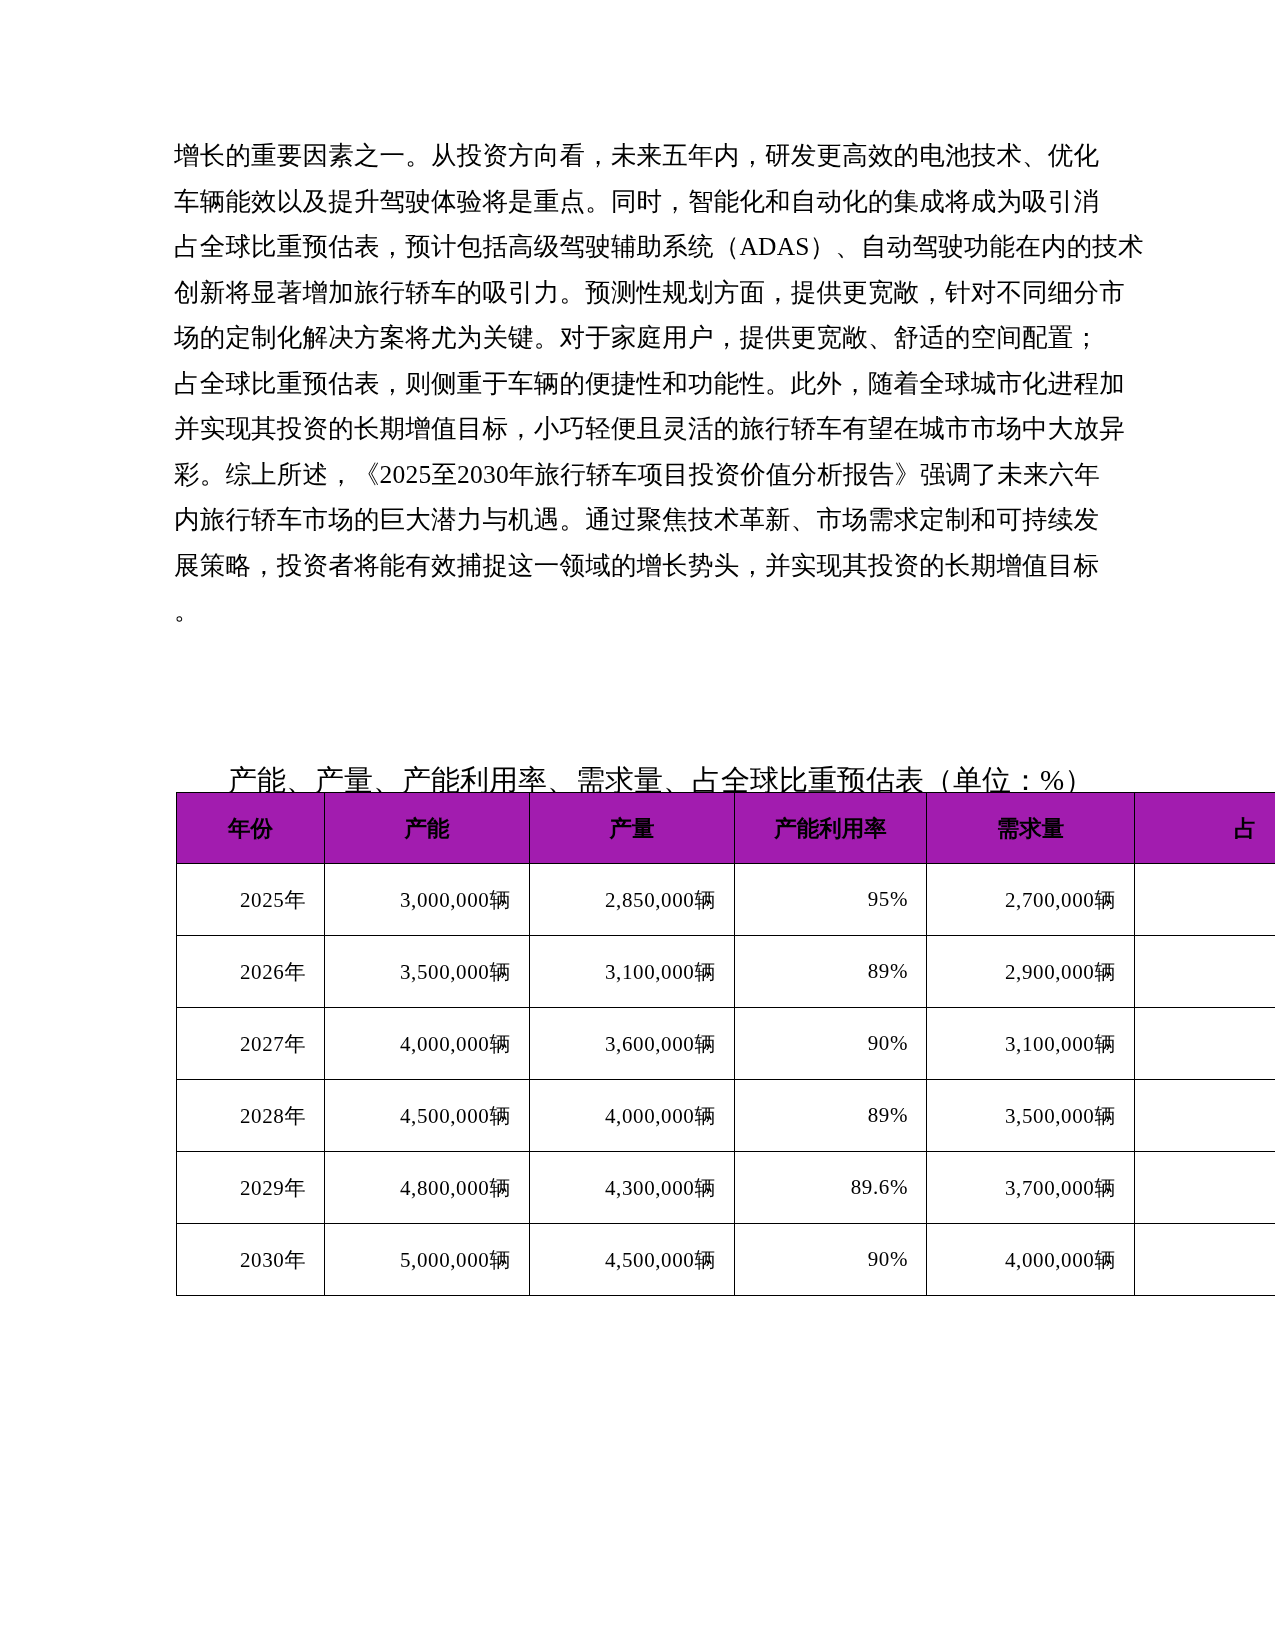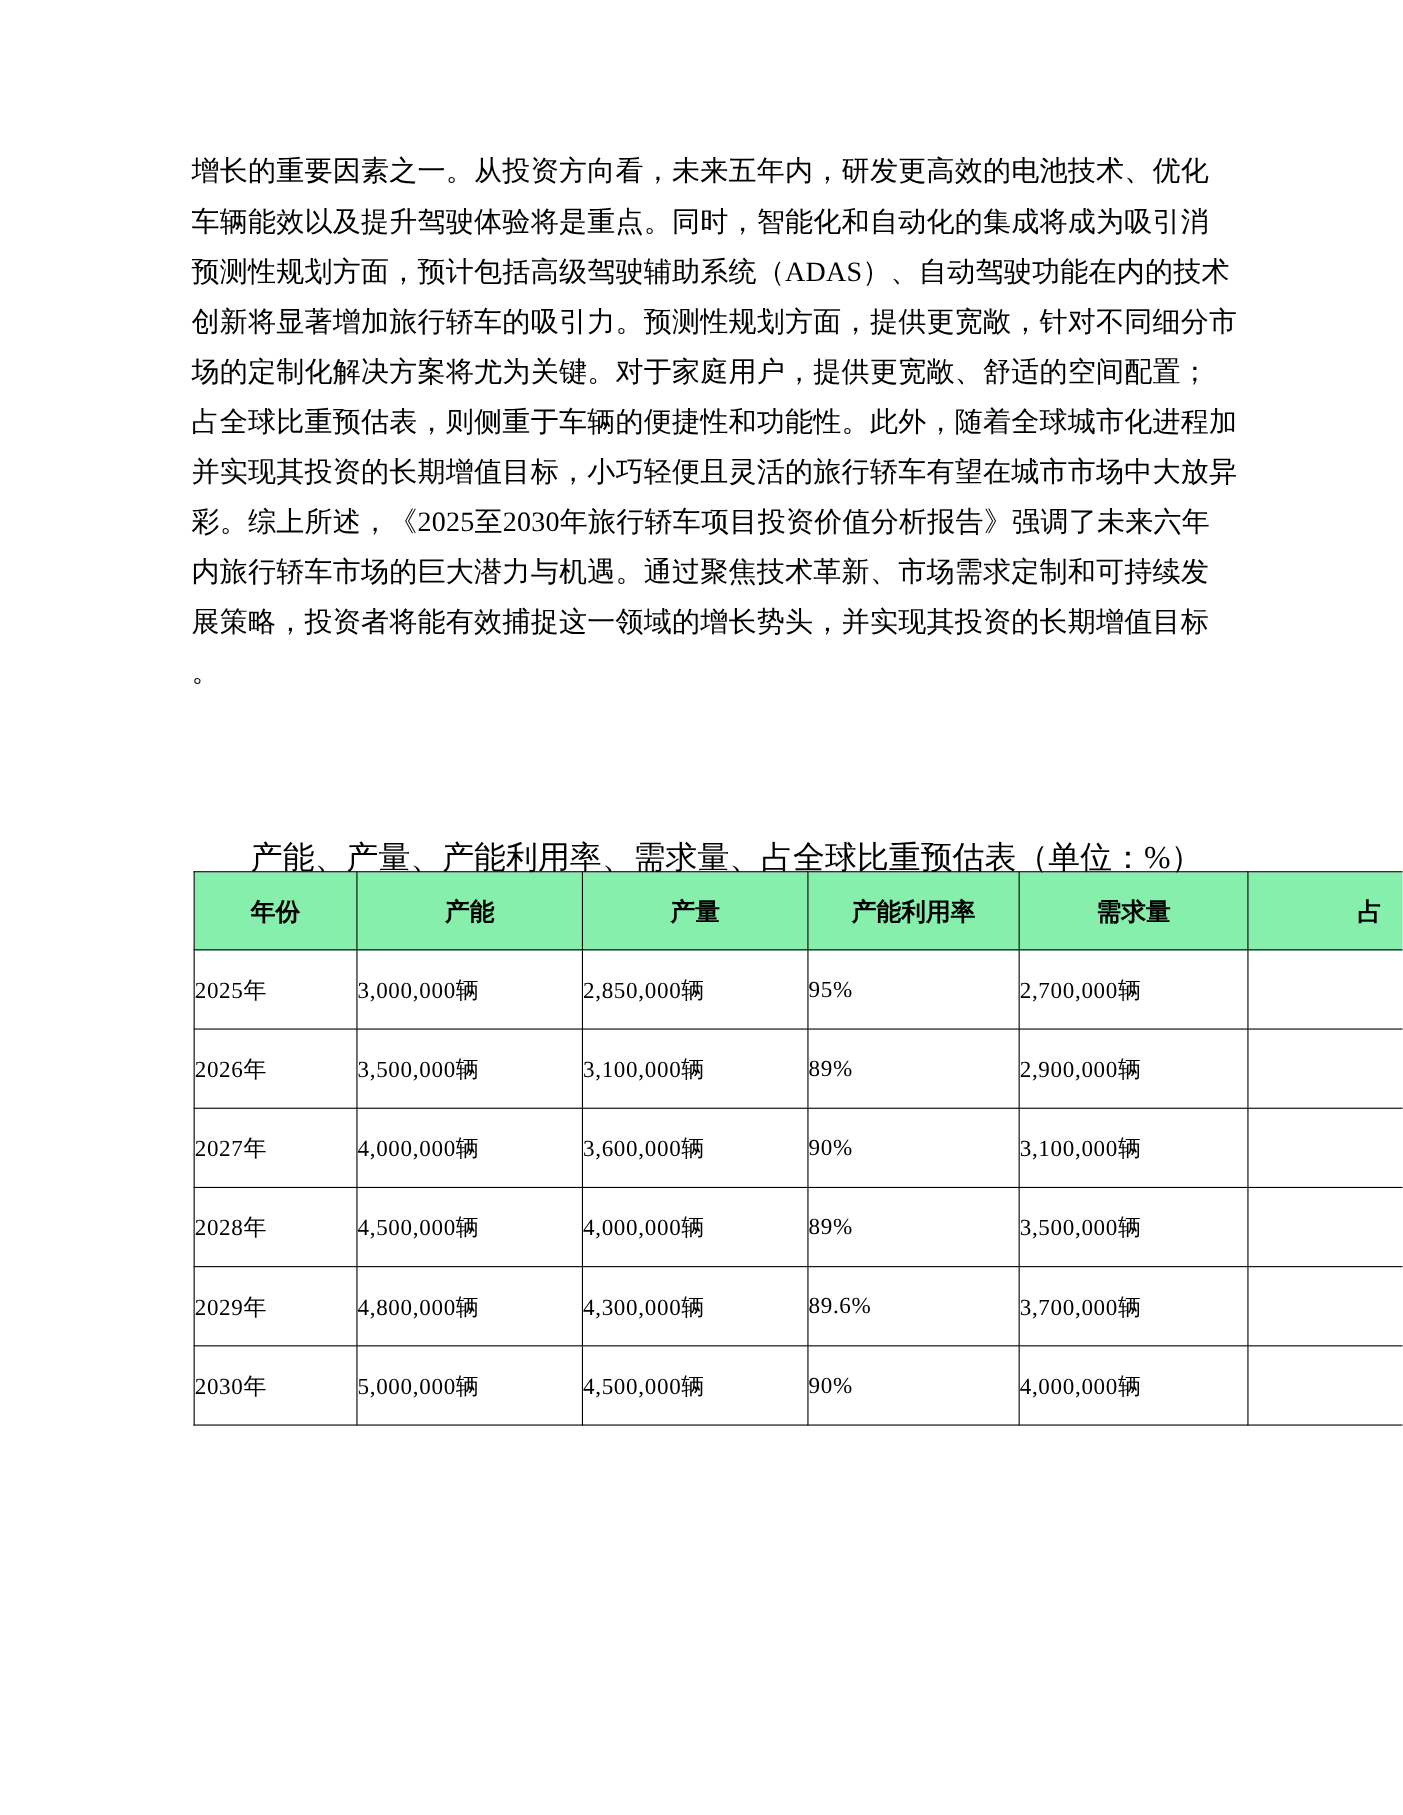--- a/index.html
+++ b/index.html
@@ -65,30 +65,30 @@
   }
 
   table.data-table th,
   table.data-table td {
     border: 1.6px solid #000000;
     padding: 0;
     vertical-align: middle;
   }
 
   table.data-table thead th {
-    background: #86efac;
+    background: #a21caf;
     height: 70px;
     font-weight: bold;
     font-size: 22.5px;
     text-align: center;
   }
 
   table.data-table tbody td {
     height: 71px;
-    text-align: left;
+    text-align: right;
     padding-right: 18px;
     font-weight: normal;
   }
 
   
   col.c-year  { width: 148px; }
   col.c-cap   { width: 205px; }
   col.c-out   { width: 205px; }
   col.c-util  { width: 192px; }
   col.c-dem   { width: 208px; }
@@ -103,21 +103,21 @@
   .share-cell { text-align: center; }
 </style>
 </head>
 <body>
 
 <div class="page">
 
   <div class="body-text">
     <div class="para-line">增长的重要因素之一。从投资方向看，未来五年内，研发更高效的电池技术、优化</div>
     <div class="para-line">车辆能效以及提升驾驶体验将是重点。同时，智能化和自动化的集成将成为吸引消</div>
-    <div class="para-line">预测性规划方面，预计包括高级驾驶辅助系统（ADAS）、自动驾驶功能在内的技术</div>
+    <div class="para-line">占全球比重预估表，预计包括高级驾驶辅助系统（ADAS）、自动驾驶功能在内的技术</div>
     <div class="para-line">创新将显著增加旅行轿车的吸引力。预测性规划方面，提供更宽敞，针对不同细分市</div>
     <div class="para-line">场的定制化解决方案将尤为关键。对于家庭用户，提供更宽敞、舒适的空间配置；</div>
     <div class="para-line">占全球比重预估表，则侧重于车辆的便捷性和功能性。此外，随着全球城市化进程加</div>
     <div class="para-line">并实现其投资的长期增值目标，小巧轻便且灵活的旅行轿车有望在城市市场中大放异</div>
     <div class="para-line">彩。综上所述，《2025至2030年旅行轿车项目投资价值分析报告》强调了未来六年</div>
     <div class="para-line">内旅行轿车市场的巨大潜力与机遇。通过聚焦技术革新、市场需求定制和可持续发</div>
     <div class="para-line">展策略，投资者将能有效捕捉这一领域的增长势头，并实现其投资的长期增值目标</div>
     <div class="para-line">。</div>
   </div>
 

